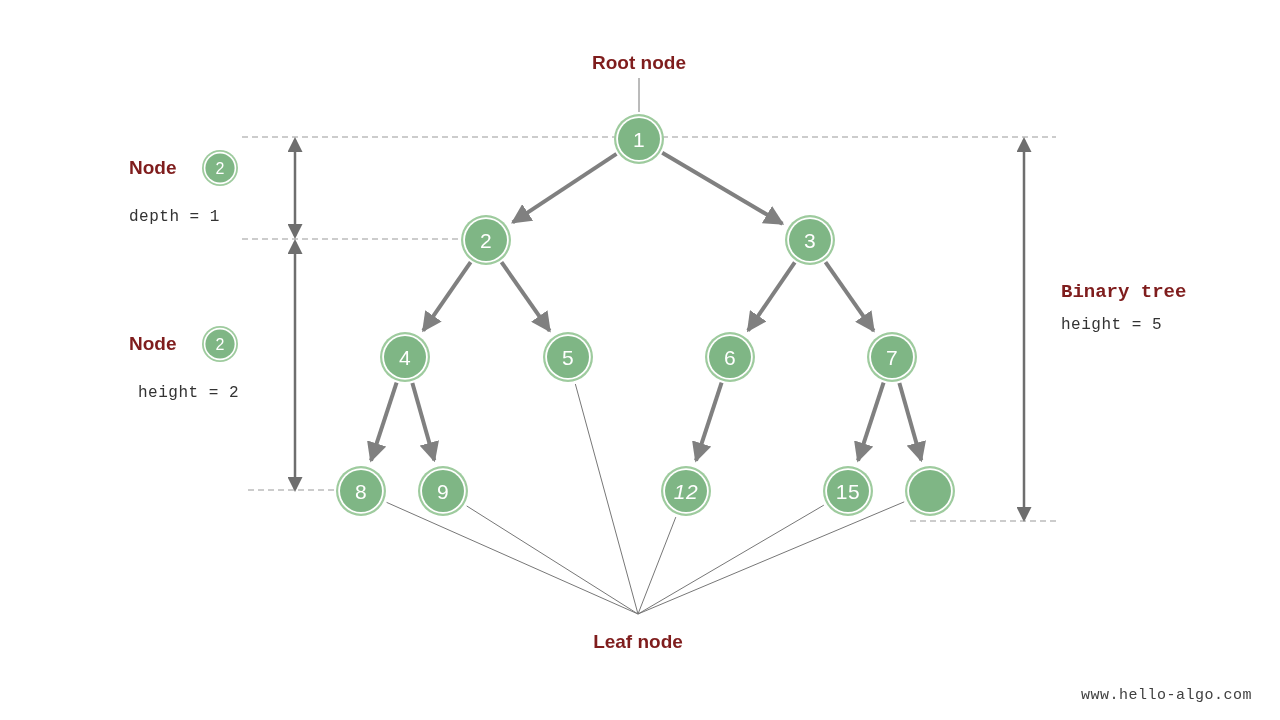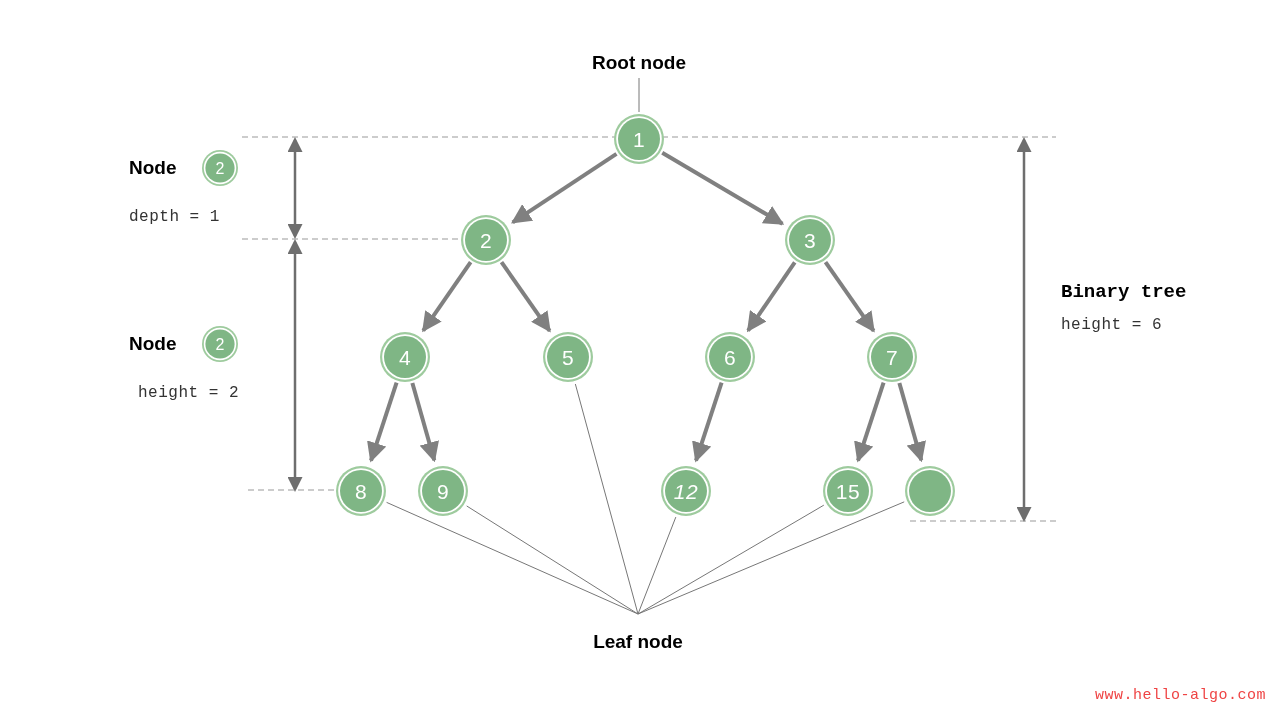--- a/index.html
+++ b/index.html
@@ -44,35 +44,35 @@
   }
   .txt {
     position: absolute;
     white-space: nowrap;
     color: #3b3b3b;
   }
   .bold-title {
     font-family: "Liberation Sans", sans-serif;
     font-weight: bold;
     font-size: 19px;
-    color: #000000;
+    color: #7f1d1d;
   }
   .mono {
     font-family: "Liberation Mono", monospace;
     font-size: 16px;
     color: #333333;
     letter-spacing: 0.5px;
   }
   .watermark {
     position: absolute;
-    right: 14px;
+    right: 28px;
     bottom: 16px;
     font-family: "Liberation Mono", monospace;
     font-size: 15px;
-    color: #ef4444;
+    color: #404040;
     letter-spacing: 0.5px;
     white-space: nowrap;
   }
 </style>
 </head>
 <body>
 
 <div id="canvas">
 
   <svg id="tree-svg" viewBox="0 0 1280 720" xmlns="http://www.w3.org/2000/svg">
@@ -222,17 +222,17 @@
 
   <div class="txt bold-title" id="leaf-node-title" style="left: 638px; top: 631px; transform: translateX(-50%);">Leaf node</div>
 
   <div class="txt bold-title" id="depth-annotation-label" style="left: 129px; top: 157px;">Node</div>
   <div class="txt mono" id="depth-annotation-detail" style="left: 129px; top: 208px;">depth = 1</div>
 
   <div class="txt bold-title" id="height-annotation-label" style="left: 129px; top: 333px;">Node</div>
   <div class="txt mono" id="height-annotation-detail" style="left: 138px; top: 384px;">height = 2</div>
 
   <div class="txt bold-title" id="tree-annotation-label" style="left: 1061px; top: 281px; font-family: Liberation Mono, monospace;">Binary tree</div>
-  <div class="txt mono" id="tree-annotation-detail" style="left: 1061px; top: 316px;">height = 6</div>
+  <div class="txt mono" id="tree-annotation-detail" style="left: 1061px; top: 316px;">height = 5</div>
 
   <div class="watermark">www.hello-algo.com</div>
 
 </div>
 
 </body></html>

